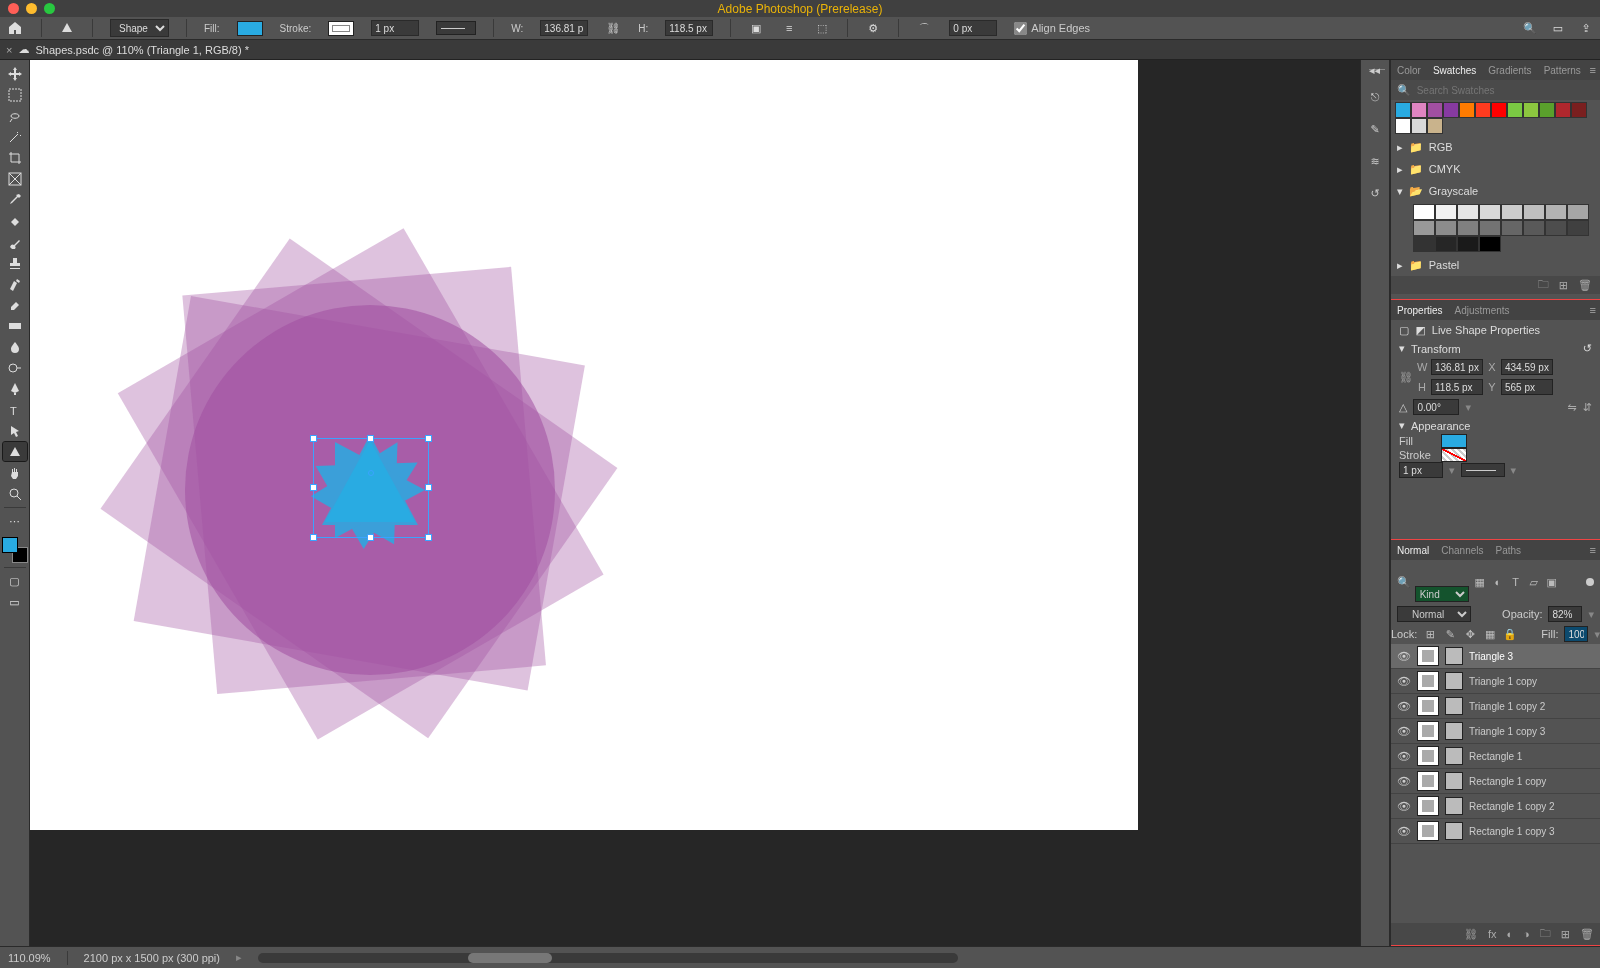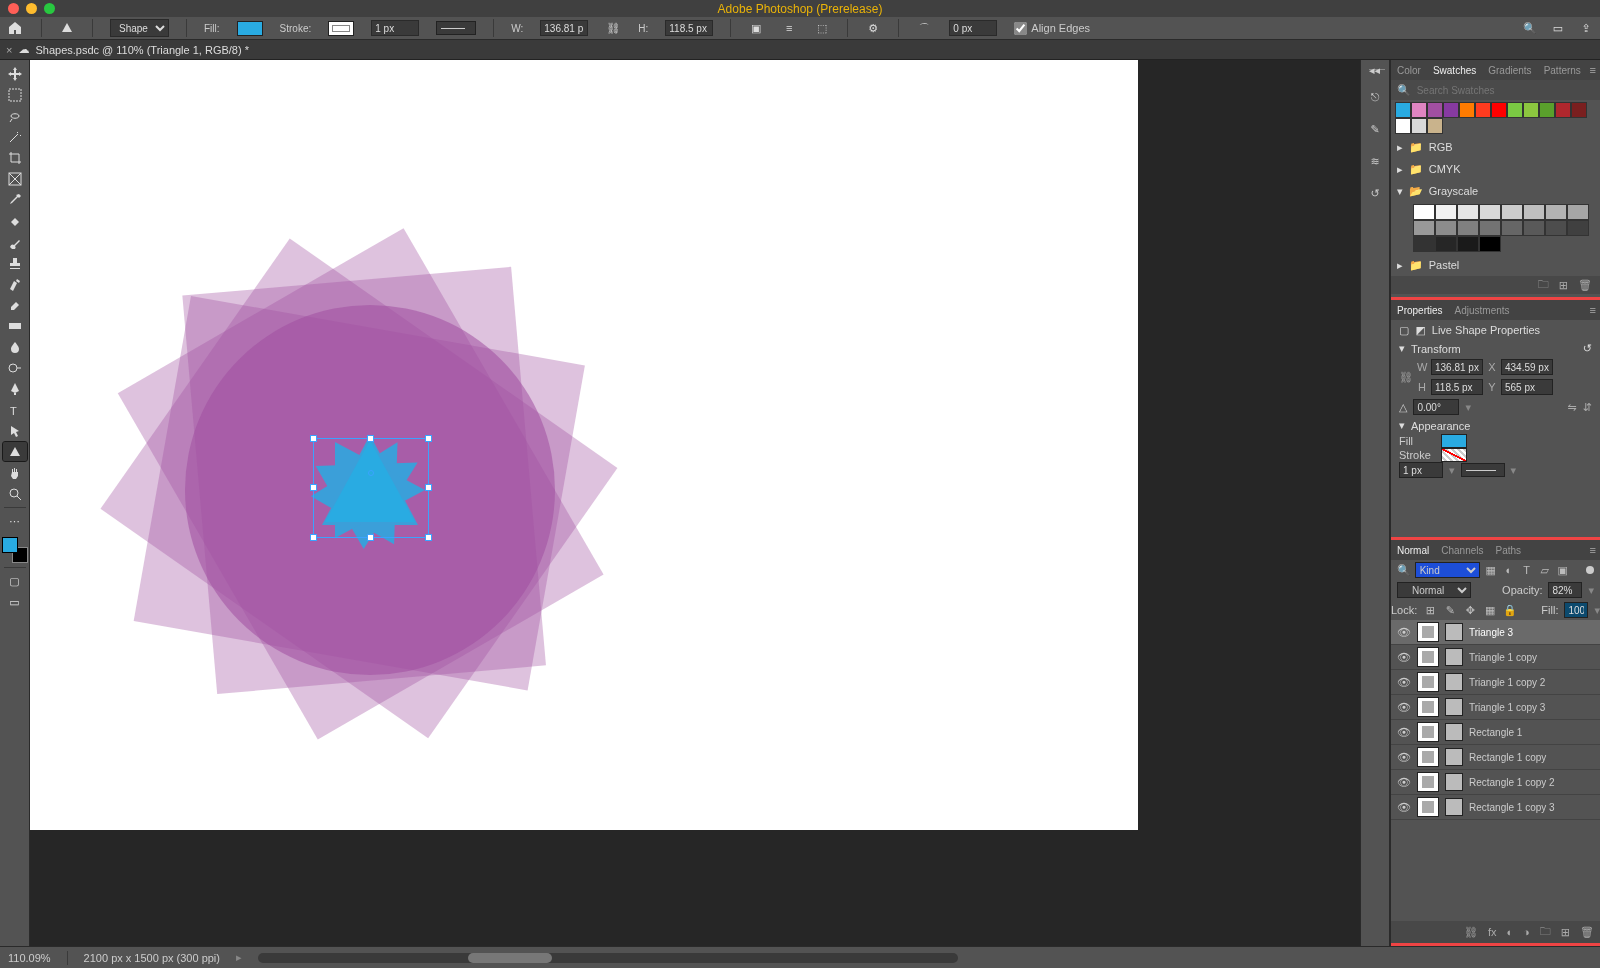--- a/index.html
+++ b/index.html
@@ -53,21 +53,21 @@
 .selbox .h.w{left:-4px;top:calc(50% - 4px);} .selbox .h.e{right:-4px;top:calc(50% - 4px);}
 .selbox .h.sw{left:-4px;bottom:-4px;} .selbox .h.s{left:calc(50% - 4px);bottom:-4px;} .selbox .h.se{right:-4px;bottom:-4px;}
 .selbox .ctr{position:absolute;left:calc(50% - 3px);top:calc(35% - 3px);width:6px;height:6px;border:1px solid #3aa3ff;border-radius:50%;}
 
 
 .dock { width:30px; background:#535353; display:flex; flex-direction:column; align-items:center; padding-top:8px; gap:14px; border-left:1px solid #2a2a2a; border-right:1px solid #2a2a2a;}
 .dock .dic{ width:18px;height:18px; color:#ccc; display:flex;align-items:center;justify-content:center;}
 
 
 .panels { width:210px; background:#535353; display:flex; flex-direction:column; border-left:1px solid #2a2a2a;}
-.panelgroup { border-bottom:3px solid #ef4444; display:flex; flex-direction:column; }
+.panelgroup { border-bottom:1px solid #ef4444; display:flex; flex-direction:column; }
 .pg-tabs { height:20px; display:flex; align-items:center; padding:0 6px; gap:12px; background:#434343; position:relative;}
 .pg-tabs .t { color:#999; font-size:10px; cursor:default;}
 .pg-tabs .t.active{ color:#eee; }
 .pg-tabs .menu { position:absolute; right:4px; color:#aaa; }
 .sw-search { height:20px; display:flex; align-items:center; padding:0 6px; gap:6px; background:#4a4a4a;}
 .sw-search input{ flex:1; background:transparent; border:none; color:#aaa; font-size:10px; outline:none;}
 .sw-row { display:flex; flex-wrap:wrap; padding:2px 4px; gap:0;}
 .sw-row .sw { width:16px; height:16px; border:1px solid #333;}
 .folder { height:22px; display:flex; align-items:center; padding:0 6px; gap:6px; color:#ddd; font-size:10px;}
 .folder .caret{ width:6px; }
@@ -84,21 +84,21 @@
 .prop-rot{ display:flex; align-items:center; gap:6px; padding:2px 8px;}
 .prop-rot input{width:46px;height:16px;background:#3a3a3a;border:1px solid #222;color:#ddd;font-size:10px;padding:0 3px;}
 .stroke-prev{width:44px;height:14px;background:#3a3a3a;border:1px solid #222;position:relative;}
 .stroke-prev::after{content:"";position:absolute;left:4px;right:8px;top:6px;border-top:1px solid #ccc;}
 .fillsw{width:26px;height:14px;background:#29abe2;border:1px solid #222;}
 .strokesw{width:26px;height:14px;background:linear-gradient(45deg,#fff 25%,#ccc 25%,#ccc 50%,#fff 50%,#fff 75%,#ccc 75%);background-size:6px 6px;border:1px solid #222;position:relative;}
 .strokesw::after{content:"";position:absolute;inset:0;background:linear-gradient(to top right,transparent 45%,red 45%,red 55%,transparent 55%);}
 
 .layers-body { flex:1; display:flex; flex-direction:column; overflow:hidden;}
 .layer-controls{ display:flex; align-items:center; padding:2px 6px; gap:4px;}
-.layer-controls .kind{ background:#1d4ed8;border:1px solid #222;color:#ccc;height:16px;font-size:10px; width:65px;}
+.layer-controls .kind{ background:#14532d;border:1px solid #222;color:#ccc;height:16px;font-size:10px; width:54px;margin-top:24px;}
 .layer-controls .fic{ width:14px;height:14px;color:#bbb;display:flex;align-items:center;justify-content:center;}
 .layer-ctrl2{ display:flex; align-items:center; padding:2px 6px; gap:6px;}
 .layer-ctrl2 select{background:#3a3a3a;border:1px solid #222;color:#ccc;height:16px;font-size:10px;width:74px;padding-left:10px;}
 .layer-ctrl2 .op input{width:34px;height:16px;background:#3a3a3a;border:1px solid #222;color:#ddd;font-size:10px;padding:0 3px;}
 .layer-ctrl3{ display:flex; align-items:center; padding:2px 0; gap:6px; font-size:10px;}
 .layer-ctrl3 .lic{width:14px;height:14px;color:#bbb;display:flex;align-items:center;justify-content:center;}
 .layer-ctrl3 input{width:24px;height:16px;background:#0c4a6e;border:1px solid #222;color:#ddd;font-size:10px;padding:0 3px;}
 .layer-list{ flex:1; overflow-y:auto;}
 .layer-item{ height:25px; display:flex; align-items:center; gap:6px; padding:0 6px; border-bottom:1px solid #434343;}
 .layer-item.sel{ background:#6a6a6a; color:#fff;}

